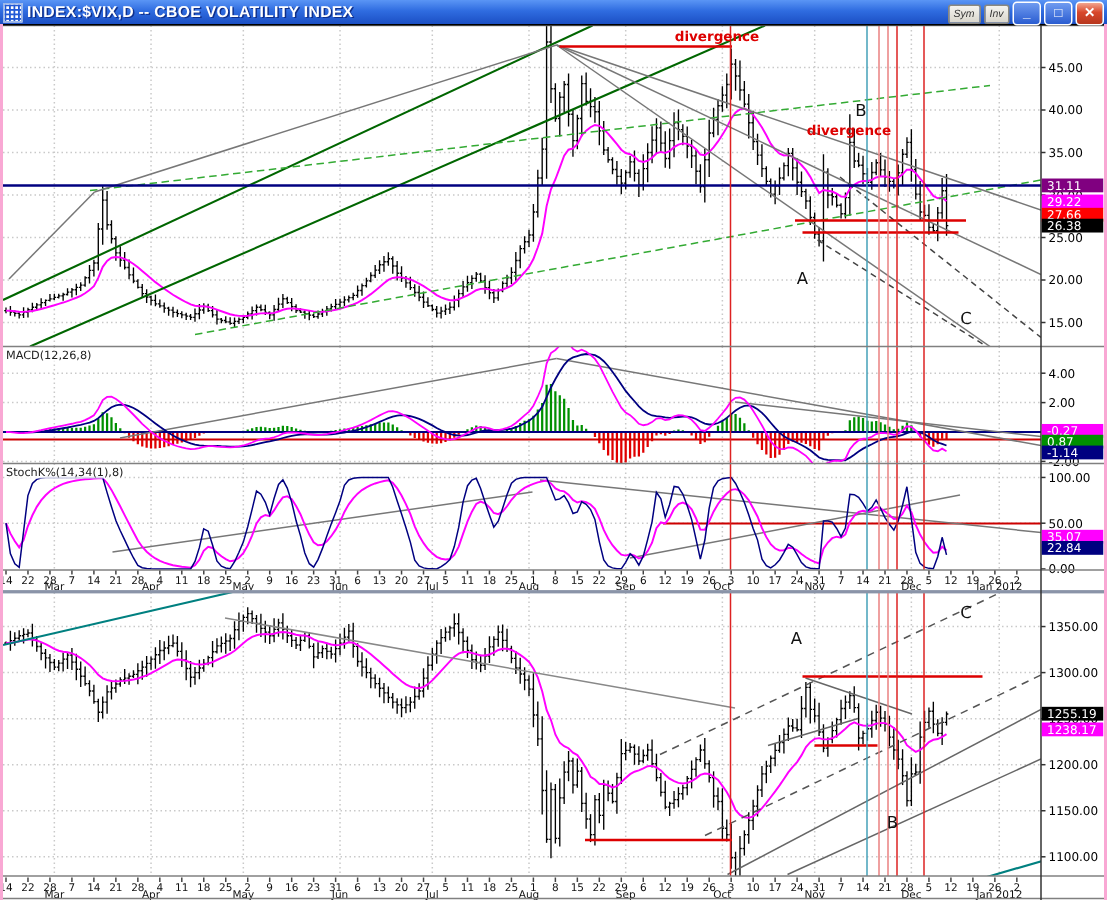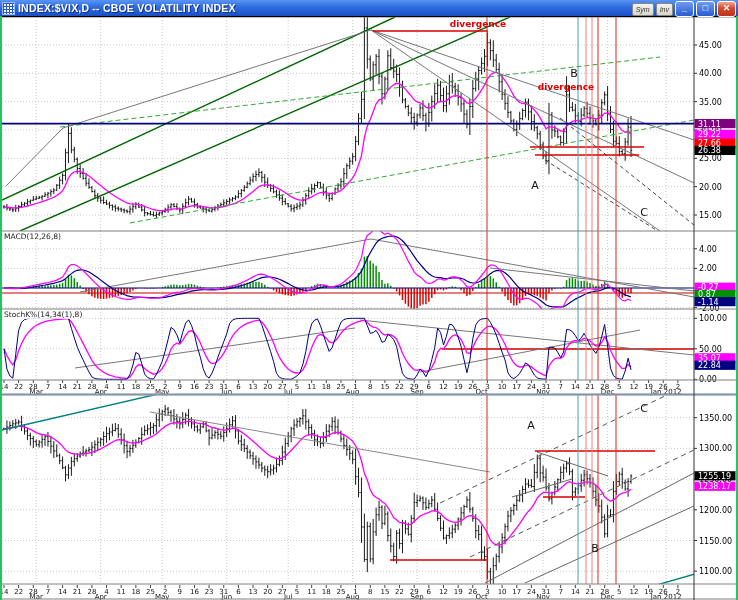--- a/index.html
+++ b/index.html
@@ -1,16 +1,16 @@
 <!DOCTYPE html>
 <html><head>
 <meta charset="utf-8">
 <style>
   html,body{margin:0;padding:0;background:#fff;font-family:"Liberation Sans",sans-serif;}
-  #win{width:738px;height:600px;position:relative;background:#22c55e;overflow:hidden;}
+  #win{width:738px;height:600px;position:relative;background:#f9a8d4;overflow:hidden;}
   #titlebar{height:16px;background:linear-gradient(180deg,#5a95f5 0%,#2f6ce0 45%,#1b4fc4 100%);
     display:flex;align-items:center;padding:0 2px;position:relative;}
   #appicon{width:11px;height:11px;background:#fff;border:1px solid #9db8e8;margin-right:3px;
     background-image:linear-gradient(#2159d6 1px,transparent 1px),linear-gradient(90deg,#2159d6 1px,transparent 1px);
     background-size:3px 3px;flex:0 0 auto;}
   #wtitle{color:#fff;font-size:10.5px;font-weight:bold;white-space:nowrap;text-shadow:1px 1px 0 #10308c;letter-spacing:.2px;}
   #tbbtns{position:absolute;right:2px;top:1px;display:flex;gap:2px;align-items:center;}
   .minibtn{height:11px;padding:0 3px;font-size:7px;line-height:11px;color:#333;
     background:linear-gradient(#f4f3ef,#d9d6cc);border:1px solid #8a887f;border-radius:2px;font-style:italic;}
   .winbtn{width:17px;height:14px;border:1px solid #fff;border-radius:3px;color:#fff;font-size:9px;line-height:12px;

